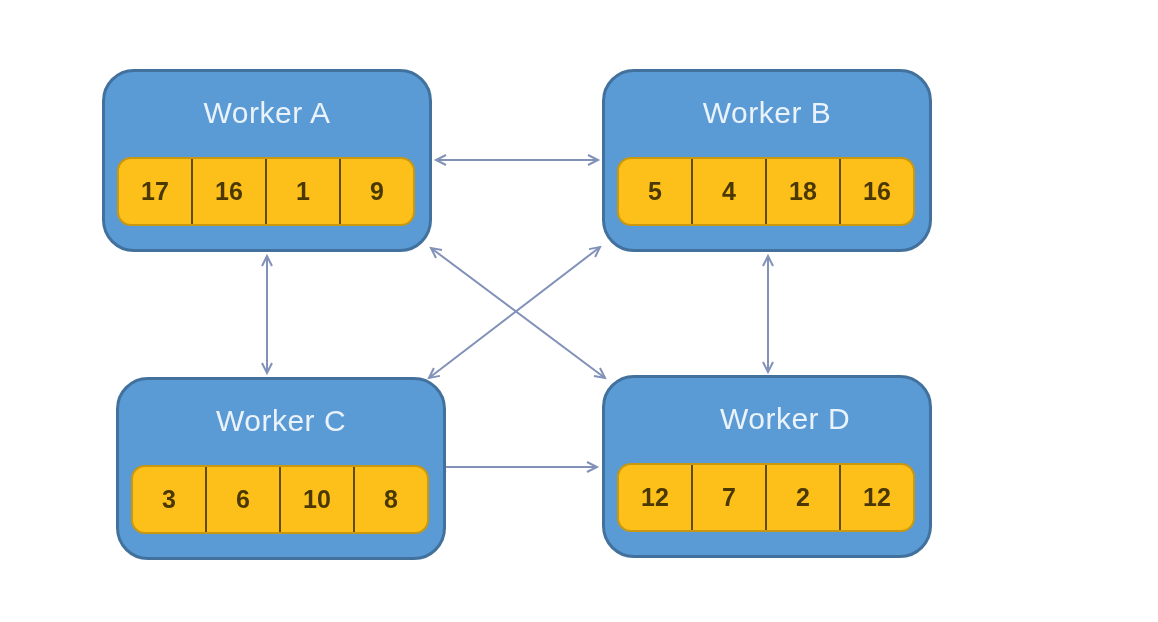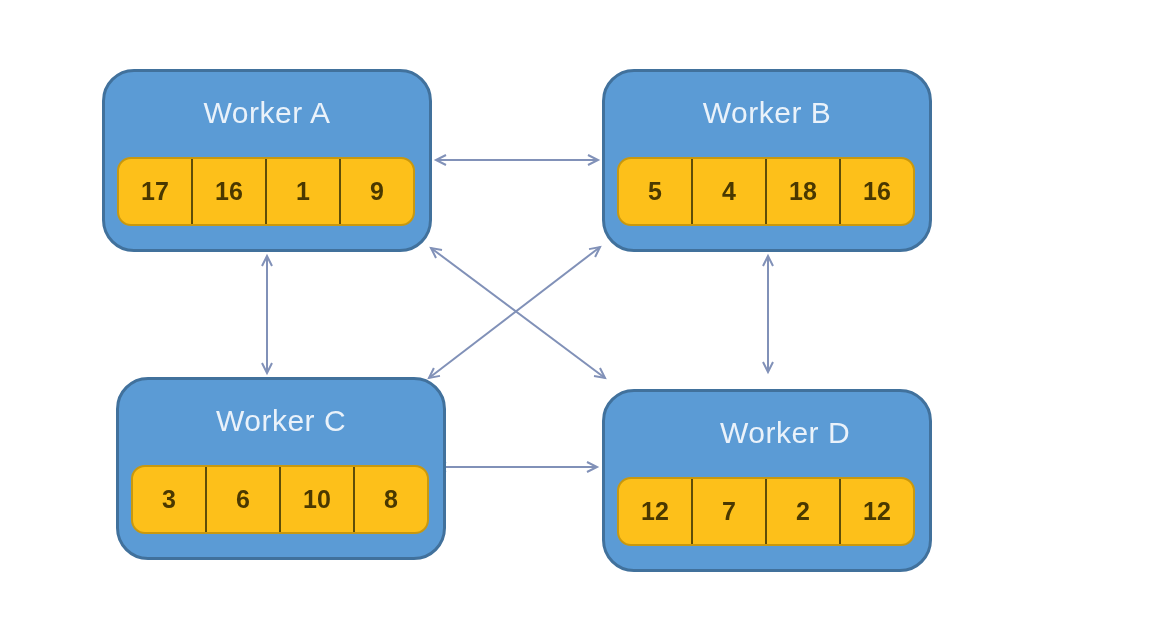--- a/index.html
+++ b/index.html
@@ -69,21 +69,21 @@
     font-size: 25px;
     font-weight: 600;
     color: var(--cell-text, #4a3800);
     border-right: 2px solid var(--cell-divider, #5f4d08);
   }
   .cell:last-child { border-right: none; }
 
   #worker-a { left: 102px; top: 69px; }
   #worker-b { left: 602px; top: 69px; }
   #worker-c { left: 116px; top: 377px; }
-  #worker-d { left: 602px; top: 389px; padding-left: 36px; }
+  #worker-d { left: 602px; top: 375px; padding-left: 36px; }
 </style>
 </head>
 <body>
 
 <div class="canvas">
 
   <svg class="arrows" width="1158" height="622" viewBox="0 0 1158 622" xmlns="http://www.w3.org/2000/svg">
     <defs>
       <marker id="ah" markerWidth="16" markerHeight="14" refX="13" refY="7" orient="auto-start-reverse" markerUnits="userSpaceOnUse">
         <path class="ah-path" d="M3,2 L13,7 L3,12"></path>

